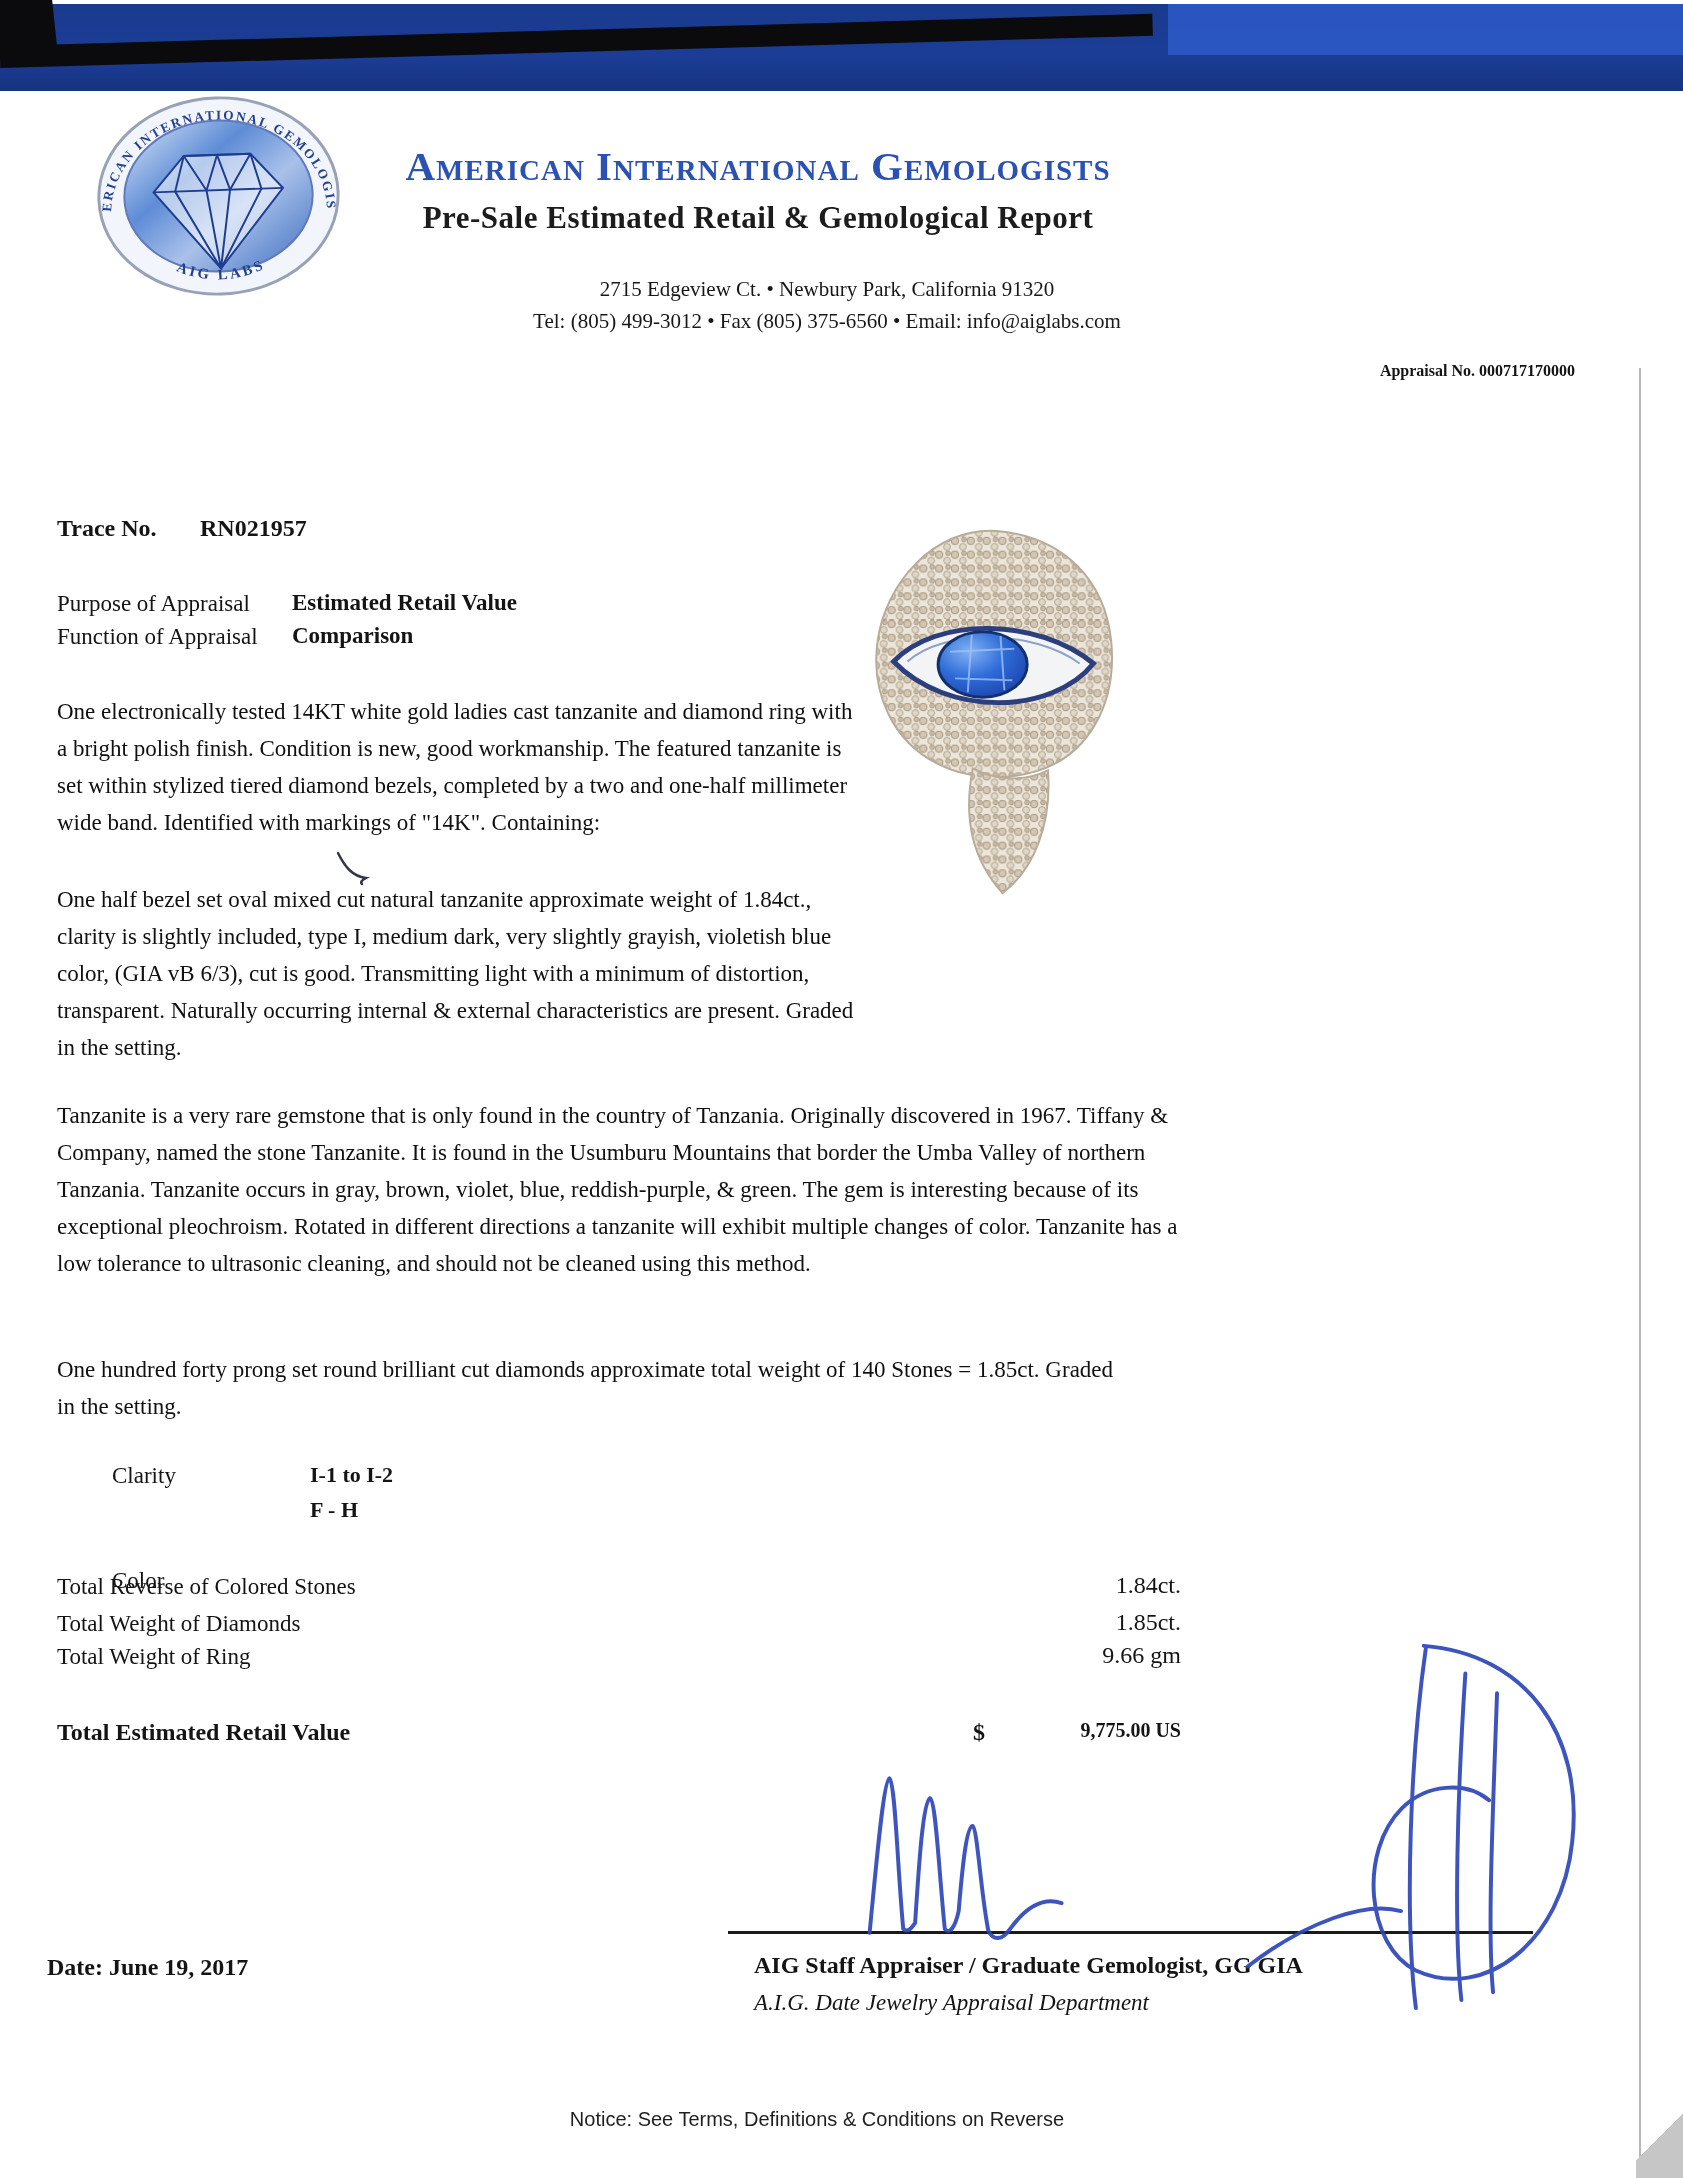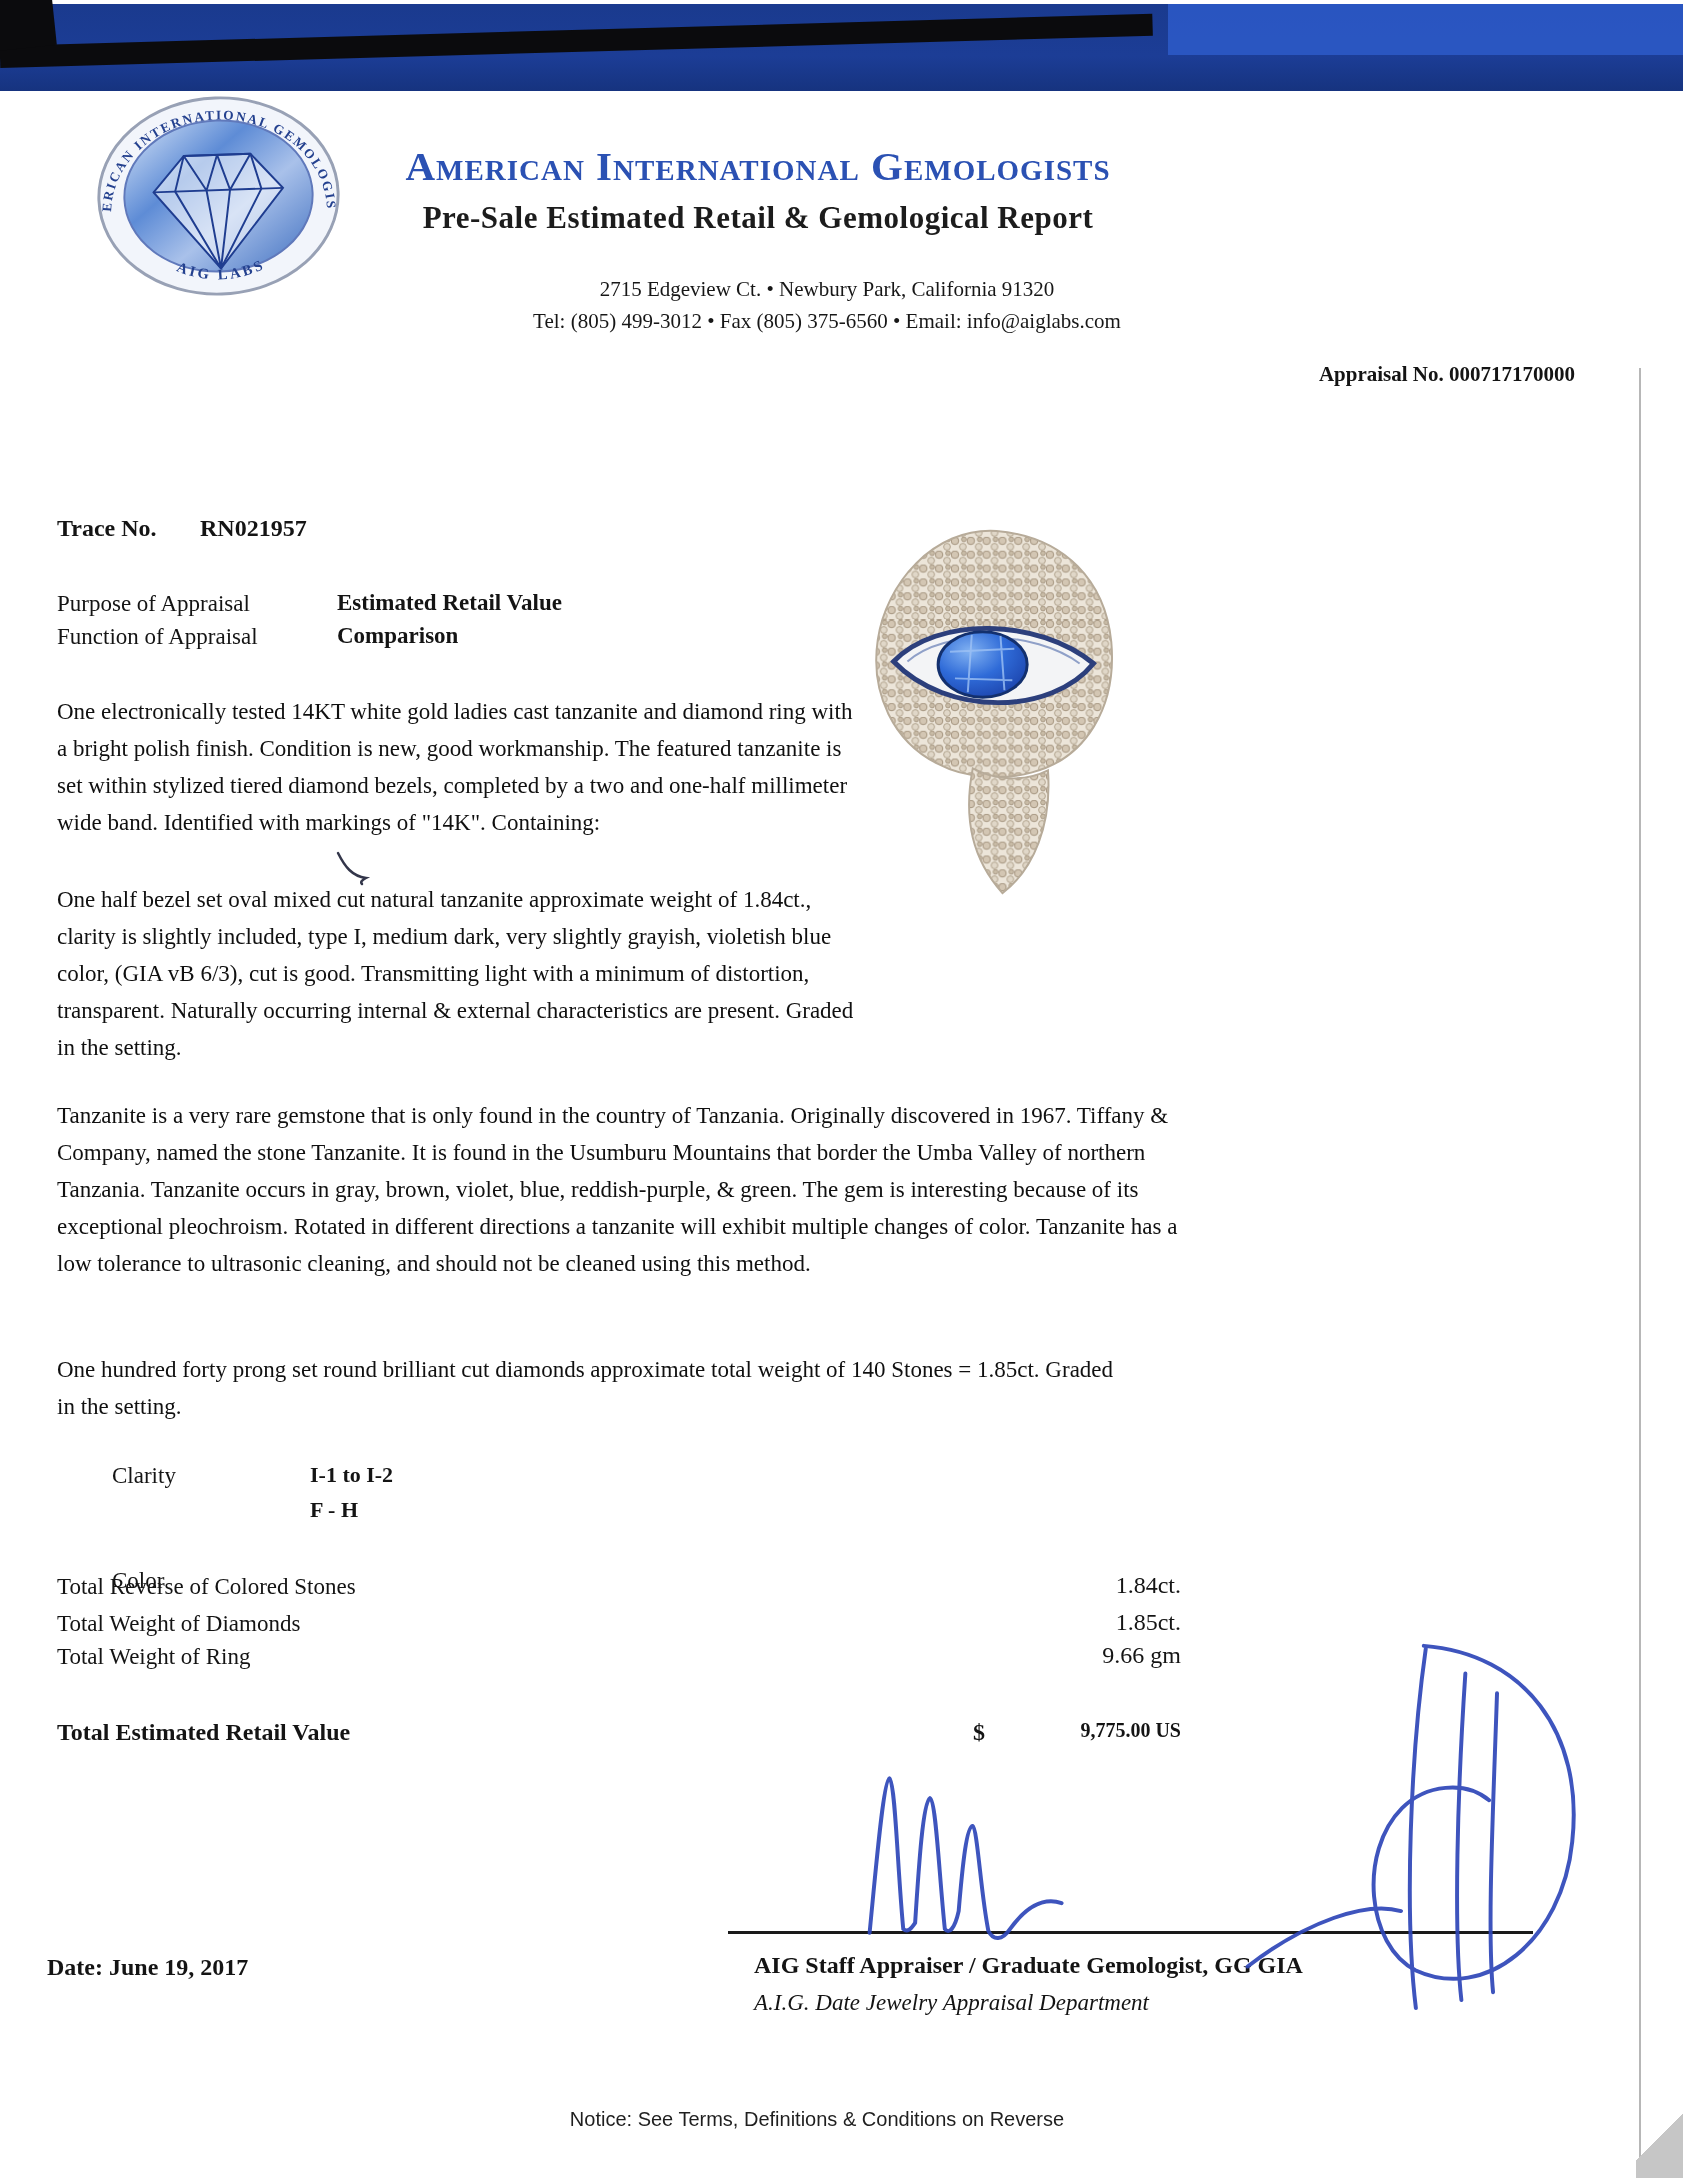--- a/index.html
+++ b/index.html
@@ -15,26 +15,26 @@
     transform:rotate(-1.6deg);transform-origin:left center;}
   .corner-black{position:absolute;left:0;top:0;width:69px;height:57px;background:#0b0b0d;transform:rotate(-6deg) translate(-14px,-10px);}
   
   .seal{position:absolute;left:91px;top:91px;width:255px;height:210px;transform:rotate(-2deg);}
   
   .head-block{position:absolute;left:337px;top:145px;width:842px;text-align:center;}
   .org-title{font-size:41px;font-weight:700;color:#2b51b3;font-variant:small-caps;letter-spacing:1px;line-height:1.05;}
   .report-title{font-size:31px;font-weight:700;color:#1c1c1c;margin-top:12px;letter-spacing:0.5px;}
   .addr-block{position:absolute;left:406px;top:273px;width:842px;text-align:center;}
   .addr-line{font-size:21px;color:#171717;line-height:32px;}
-  .appraisal-no{position:absolute;left:1139px;top:362px;width:436px;text-align:right;font-size:21px;font-weight:700;}
+  .appraisal-no{position:absolute;left:1139px;top:362px;width:436px;text-align:right;font-size:16px;font-weight:700;}
   
   .trace-label{position:absolute;left:57px;top:515px;font-size:24px;font-weight:700;}
   .trace-value{position:absolute;left:200px;top:515px;font-size:24px;font-weight:700;}
   .fld-label{position:absolute;left:57px;font-size:23px;}
-  .fld-value{position:absolute;left:292px;font-size:23px;font-weight:700;margin-left:45px;}
+  .fld-value{position:absolute;left:292px;font-size:23px;font-weight:700;}
   .para{position:absolute;left:57px;font-size:23px;line-height:37px;color:#101010;}
   .p1{top:693px;width:807px;}
   .p2{top:881px;width:812px;}
   .p3{top:1097px;width:1124px;}
   .p4{top:1351px;width:1064px;}
   .pen-mark{position:absolute;left:331px;top:849px;}
   
   .grade-label{position:absolute;left:112px;font-size:23px;}
   .grade-value{position:absolute;left:310px;font-size:22px;font-weight:700;}
   

